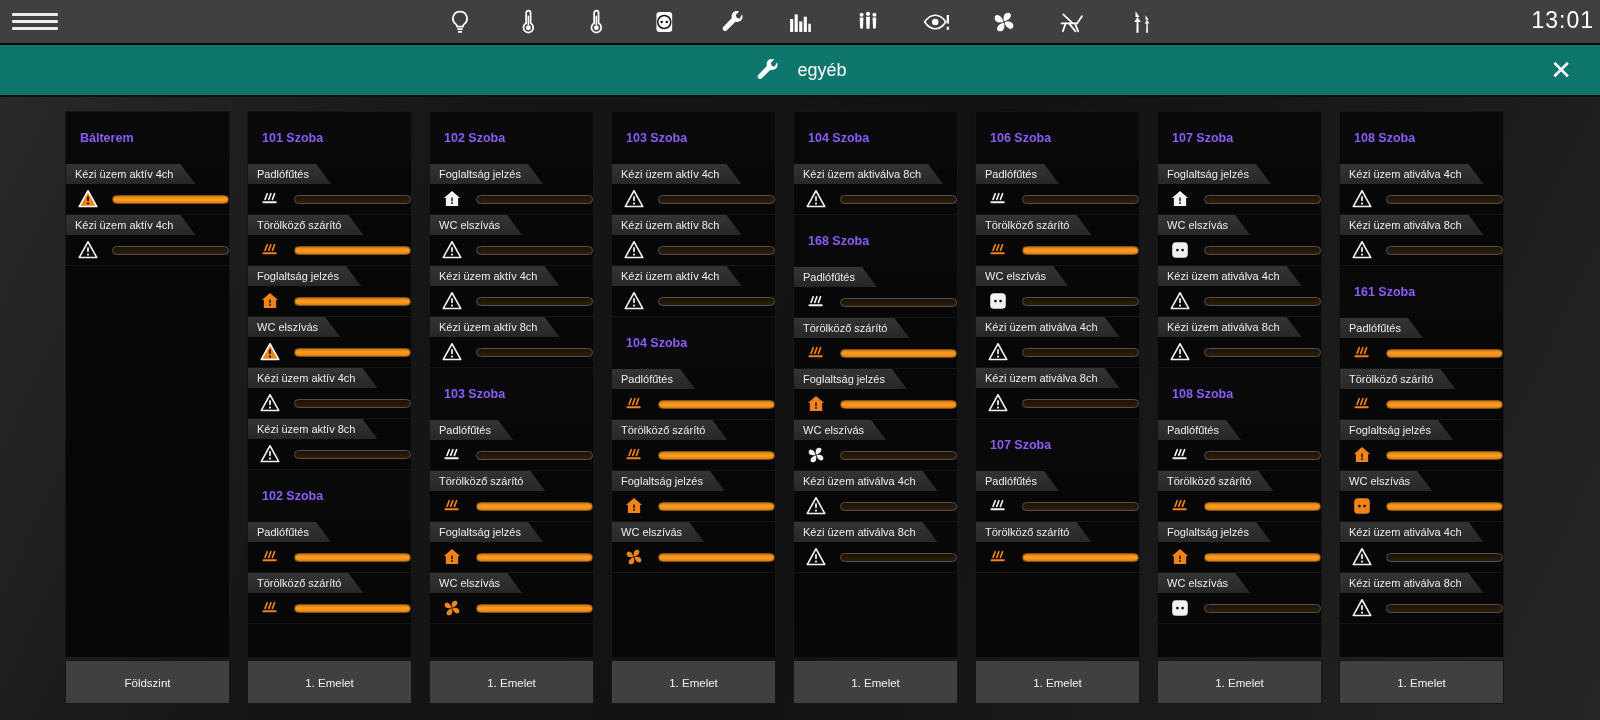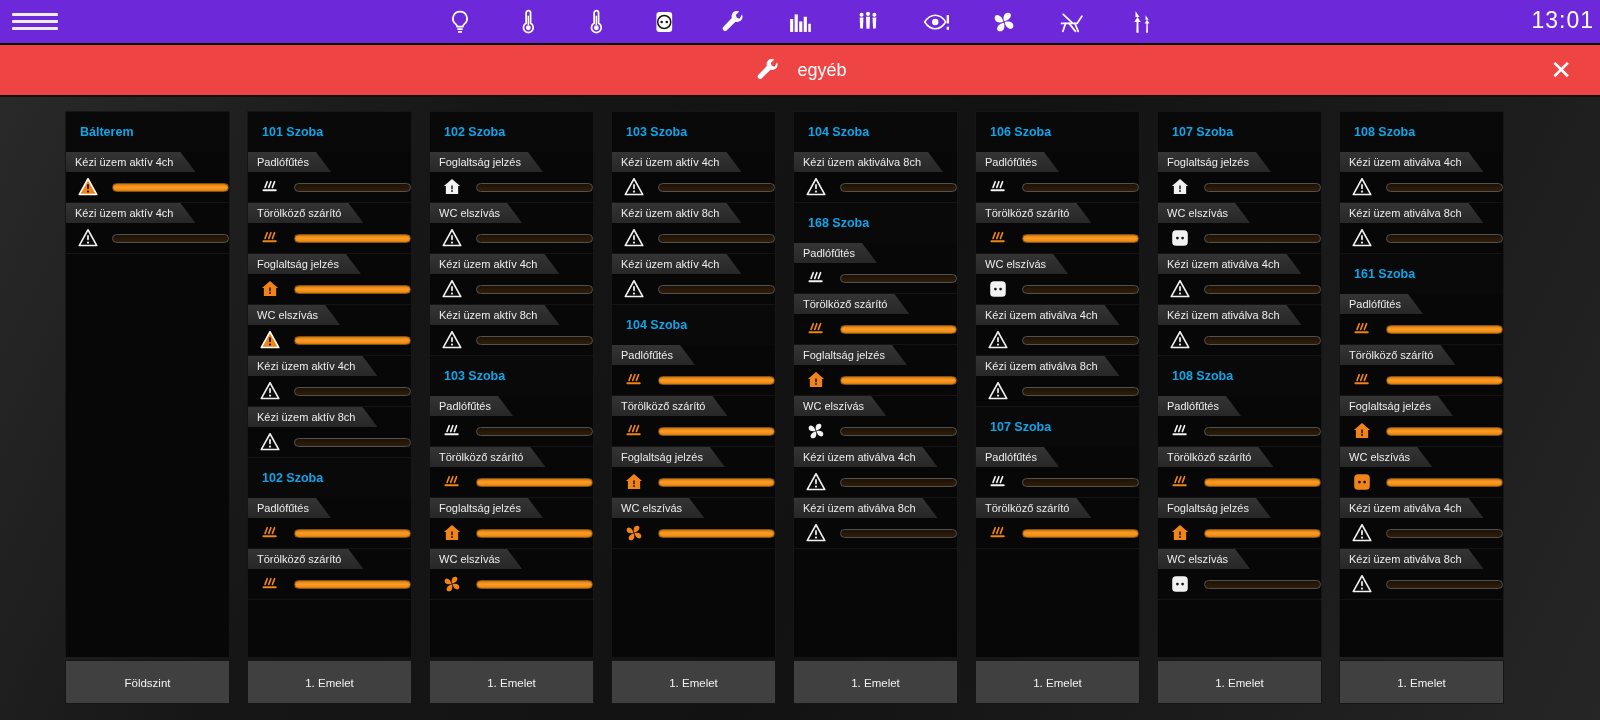--- a/index.html
+++ b/index.html
@@ -4,37 +4,37 @@
 <style>
   * { margin:0; padding:0; box-sizing:border-box; }
   html,body { width:1600px; height:720px; overflow:hidden; }
   body {
     font-family:"Liberation Sans","DejaVu Sans",sans-serif;
     background:linear-gradient(115deg,#2b2b2b 0%,#161616 28%,#121212 55%,#1d1d1d 82%,#262626 100%);
     color:#f0f0f0;
   }
   
   .topbar{
-    position:relative; height:45px; background:#6d28d9;
+    position:relative; height:45px; background:#404040;
     border-bottom:2px solid #060606;
     display:flex; align-items:center;
   }
   .hamburger{ position:absolute; left:12px; top:9px; width:46px; cursor:pointer; }
   .hamburger span{ display:block; height:3px; background:#ececec; margin:4px 0; border-radius:1px;}
   .topbar-icons{
     margin:0 auto; display:flex; align-items:center; gap:38px; height:100%;
   }
   .tb-icon{ width:30px; height:30px; color:#fff; display:flex; align-items:center; justify-content:center; cursor:pointer; }
   .tb-icon svg{ width:28px; height:28px; }
   .clock{
     position:absolute; right:6px; top:7px; font-size:23px; font-weight:400; color:#fff; letter-spacing:1px;
   }
   
   .subheader{
-    position:relative; height:52px; background:#ef4444;
+    position:relative; height:52px; background:#0f766e;
     display:flex; justify-content:center;
     border-bottom:2px solid #111;
   }
   .subtitle-group{ display:flex; align-items:center; gap:16px; }
   .subicon{ width:28px; height:28px; color:#fff; }
   .subicon svg{ width:28px; height:28px; }
   .subtitle{ font-size:18px; color:#fdfdfd; font-weight:400; }
   .close-x{
     position:absolute; right:28px; top:10px; font-size:26px; color:#fff; cursor:pointer;
     font-weight:300; line-height:30px;
@@ -43,22 +43,22 @@
   .content{
     padding:14px 0 0 65px;
     display:grid; grid-template-columns:repeat(8,165px); column-gap:17px;
   }
   .column{ display:flex; flex-direction:column; }
   .card{
     background:#070707; height:546px; overflow:hidden;
     border:1px solid #161616; border-bottom:none;
   }
   .room-header{
-    height:40px; display:flex; align-items:center; padding-left:14px;
-    font-size:12.5px; font-weight:bold; color:#0ea5e9; background:#090909;
+    height:52px; display:flex; align-items:center; padding-left:14px;
+    font-size:12.5px; font-weight:bold; color:#8b5cf6; background:#090909;
   }
   .control{ border-bottom:1px solid #141414; }
   .tab{
     display:inline-block; max-width:160px; height:20px; line-height:20px;
     padding:0 22px 0 9px; font-size:11px; color:#ededed; white-space:nowrap;
     background:linear-gradient(180deg,#343434,#272727);
     clip-path:polygon(0 0, calc(100% - 15px) 0, 100% 100%, 0 100%);
     text-align:center;
   }
   .row{ height:30px; display:flex; align-items:center; padding-left:11px; }

